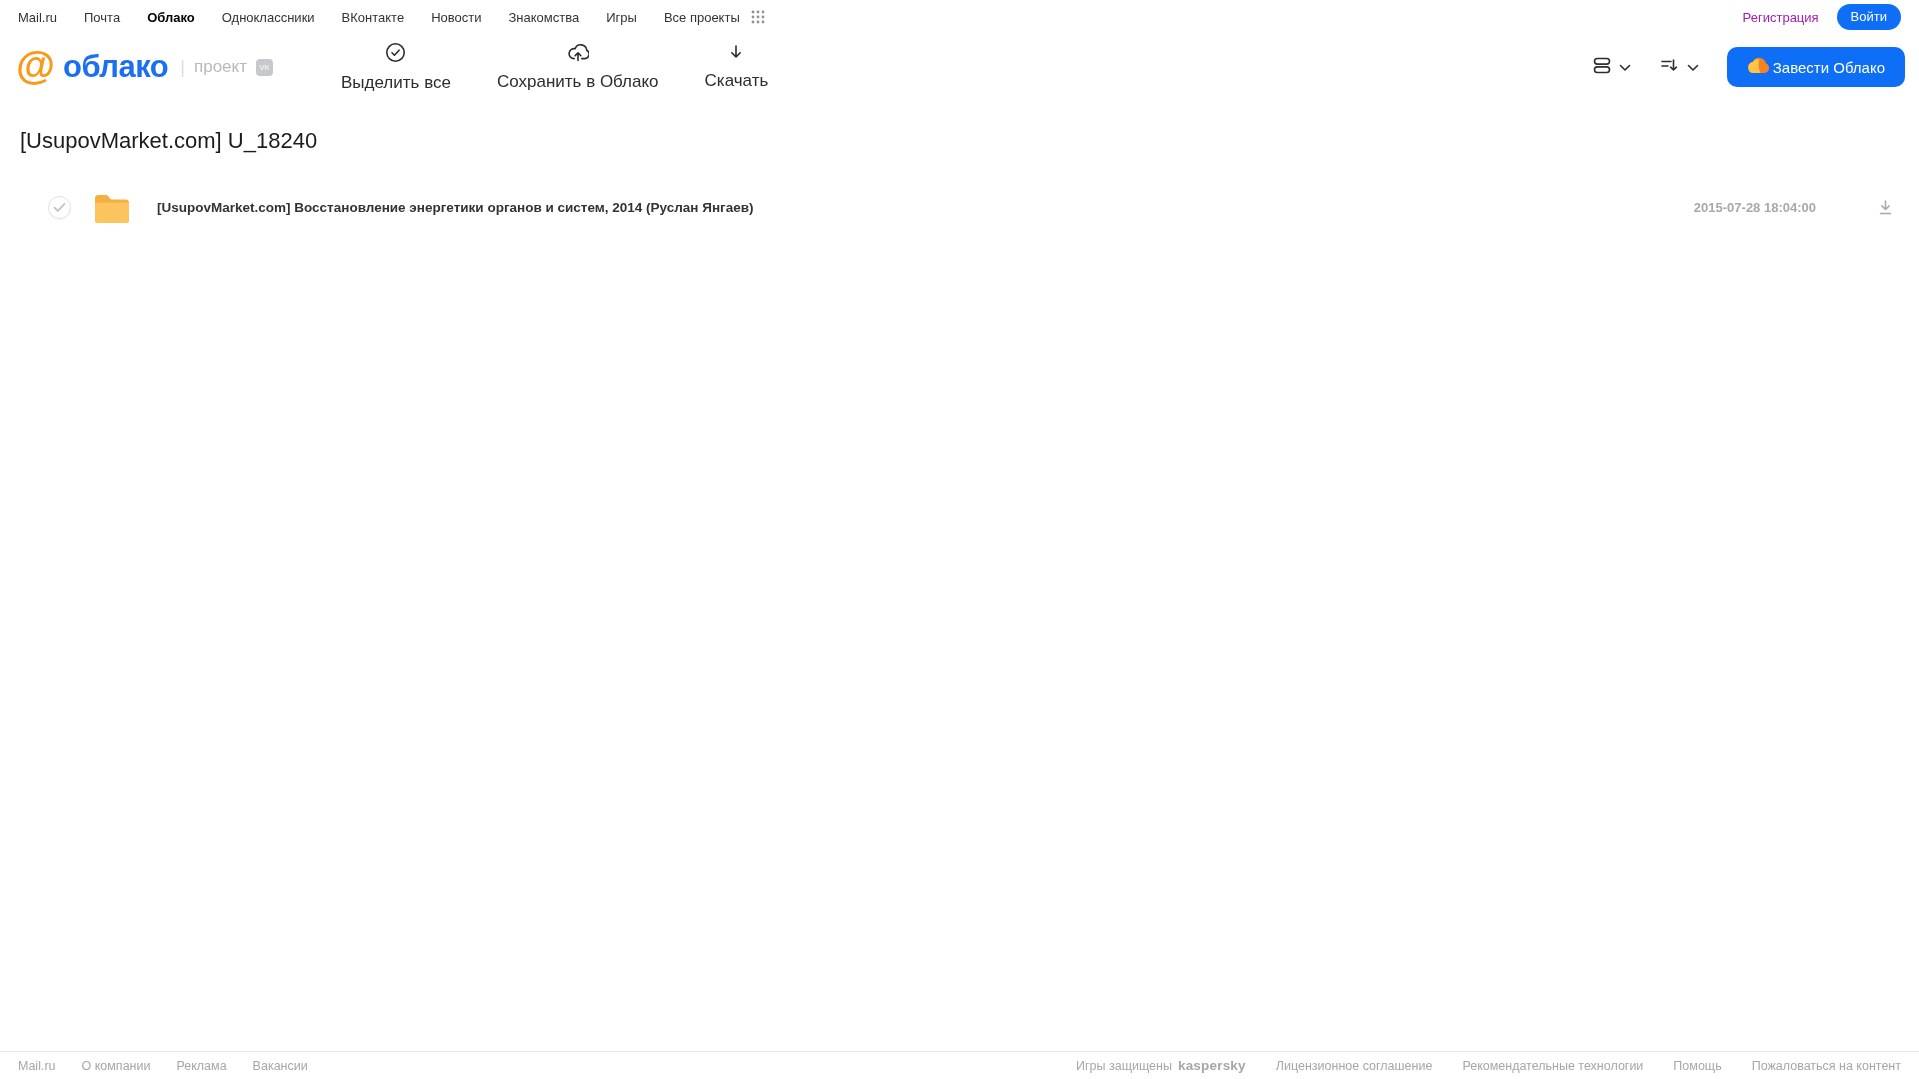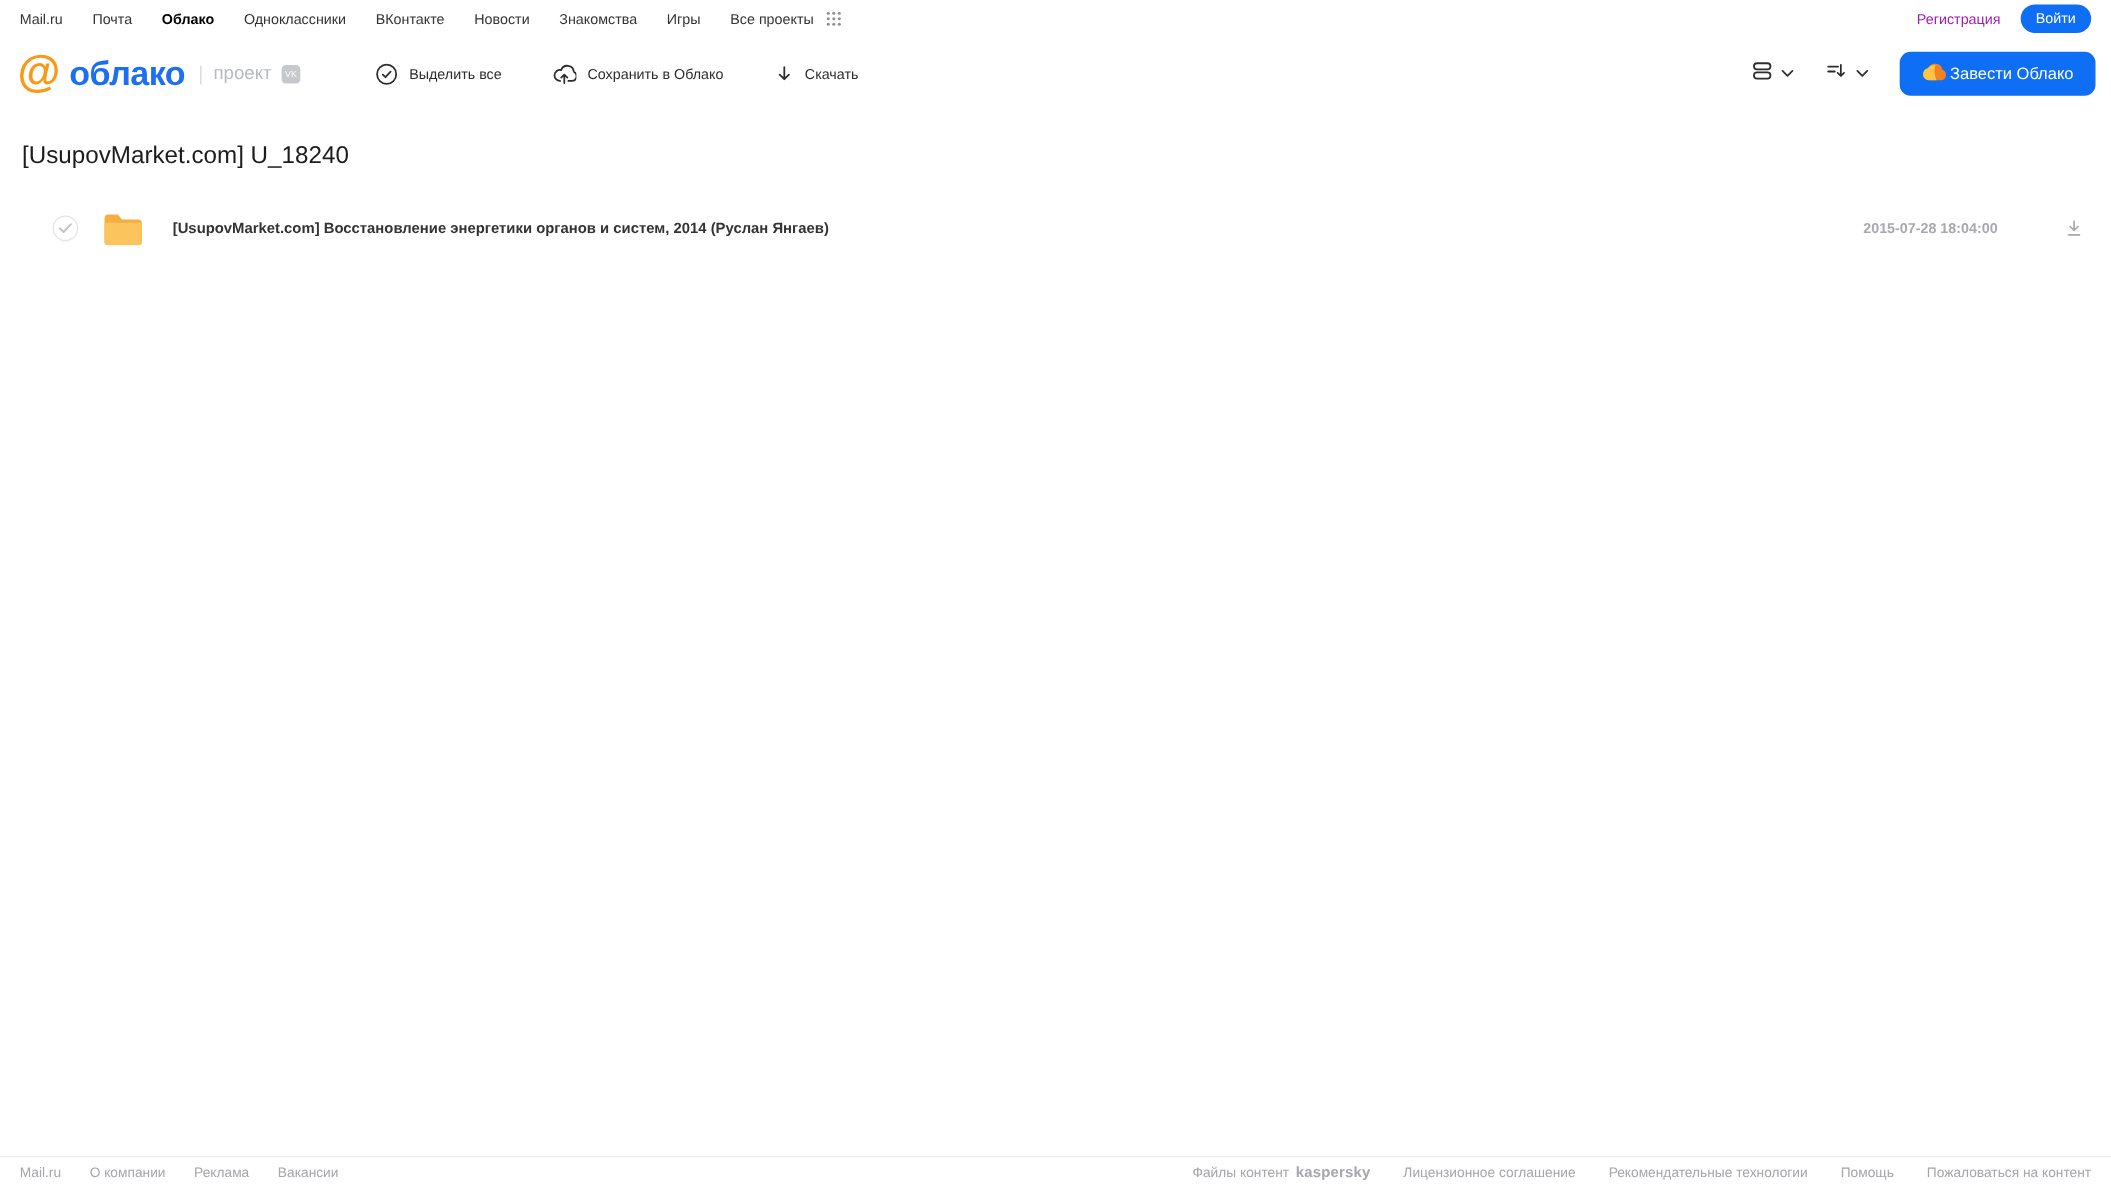--- a/index.html
+++ b/index.html
@@ -23,21 +23,21 @@
   .logo { display: flex; align-items: center; gap: 8px; }
   .at-glyph { color: #f89a18; font-size: 40px; font-weight: 700; line-height: 1; margin-top: -4px; }
   .logo-text { color: #1d6ff2; font-size: 31px; font-weight: 700; letter-spacing: -0.5px; }
   .project { display: flex; align-items: center; gap: 9px; margin-left: 12px; color: #b7b9be; }
   .project .sep { color: #dcdcdc; font-size: 18px; font-weight: 300; }
   .project .label { font-size: 17px; }
   .vk-badge { width: 17px; height: 17px; border-radius: 4px; background: #c6c8cc; color: #fff;
               font-size: 8px; font-weight: 400; display: flex; align-items: center; justify-content: center; }
 
   .toolbar { display: flex; align-items: center; gap: 46px; margin-left: 68px; }
-  .toolbar-item { display: flex; align-items: center; gap: 10px; font-size: 13px; color: #2c2d2e; cursor: pointer; background: none; border: none; font-family: inherit; }
+  .toolbar-item { display: flex; align-items: center; gap: 10px; font-size: 17px; color: #2c2d2e; cursor: pointer; background: none; border: none; font-family: inherit; flex-direction: column; }
   .toolbar-item svg { display: block; }
 
   .header-right { margin-left: auto; display: flex; align-items: center; gap: 28px; }
   .icon-group { display: flex; align-items: center; gap: 7px; cursor: pointer; color: #2c2d2e; }
   .get-cloud-btn { display: flex; align-items: center; gap: 2px; background: #0e6ef5; color: #fff;
                    font-size: 15px; height: 40px; padding: 0 20px; border: none; border-radius: 10px;
                    font-family: inherit; cursor: pointer; }
 
   
   .main { padding: 28px 0 0 20px; }
@@ -204,21 +204,21 @@
 
 <footer class="footer">
   <div class="footer-left">
     <a>Mail.ru</a>
     <a>О компании</a>
     <a>Реклама</a>
     <a>Вакансии</a>
   </div>
   <div class="footer-right">
     <span class="protected">
-      <span>Файлы контент</span>
+      <span>Игры защищены</span>
       <a class="kaspersky">kaspersky</a>
     </span>
     <a>Лицензионное соглашение</a>
     <a>Рекомендательные технологии</a>
     <a>Помощь</a>
     <a>Пожаловаться на контент</a>
   </div>
 </footer>
 
 </body></html>

